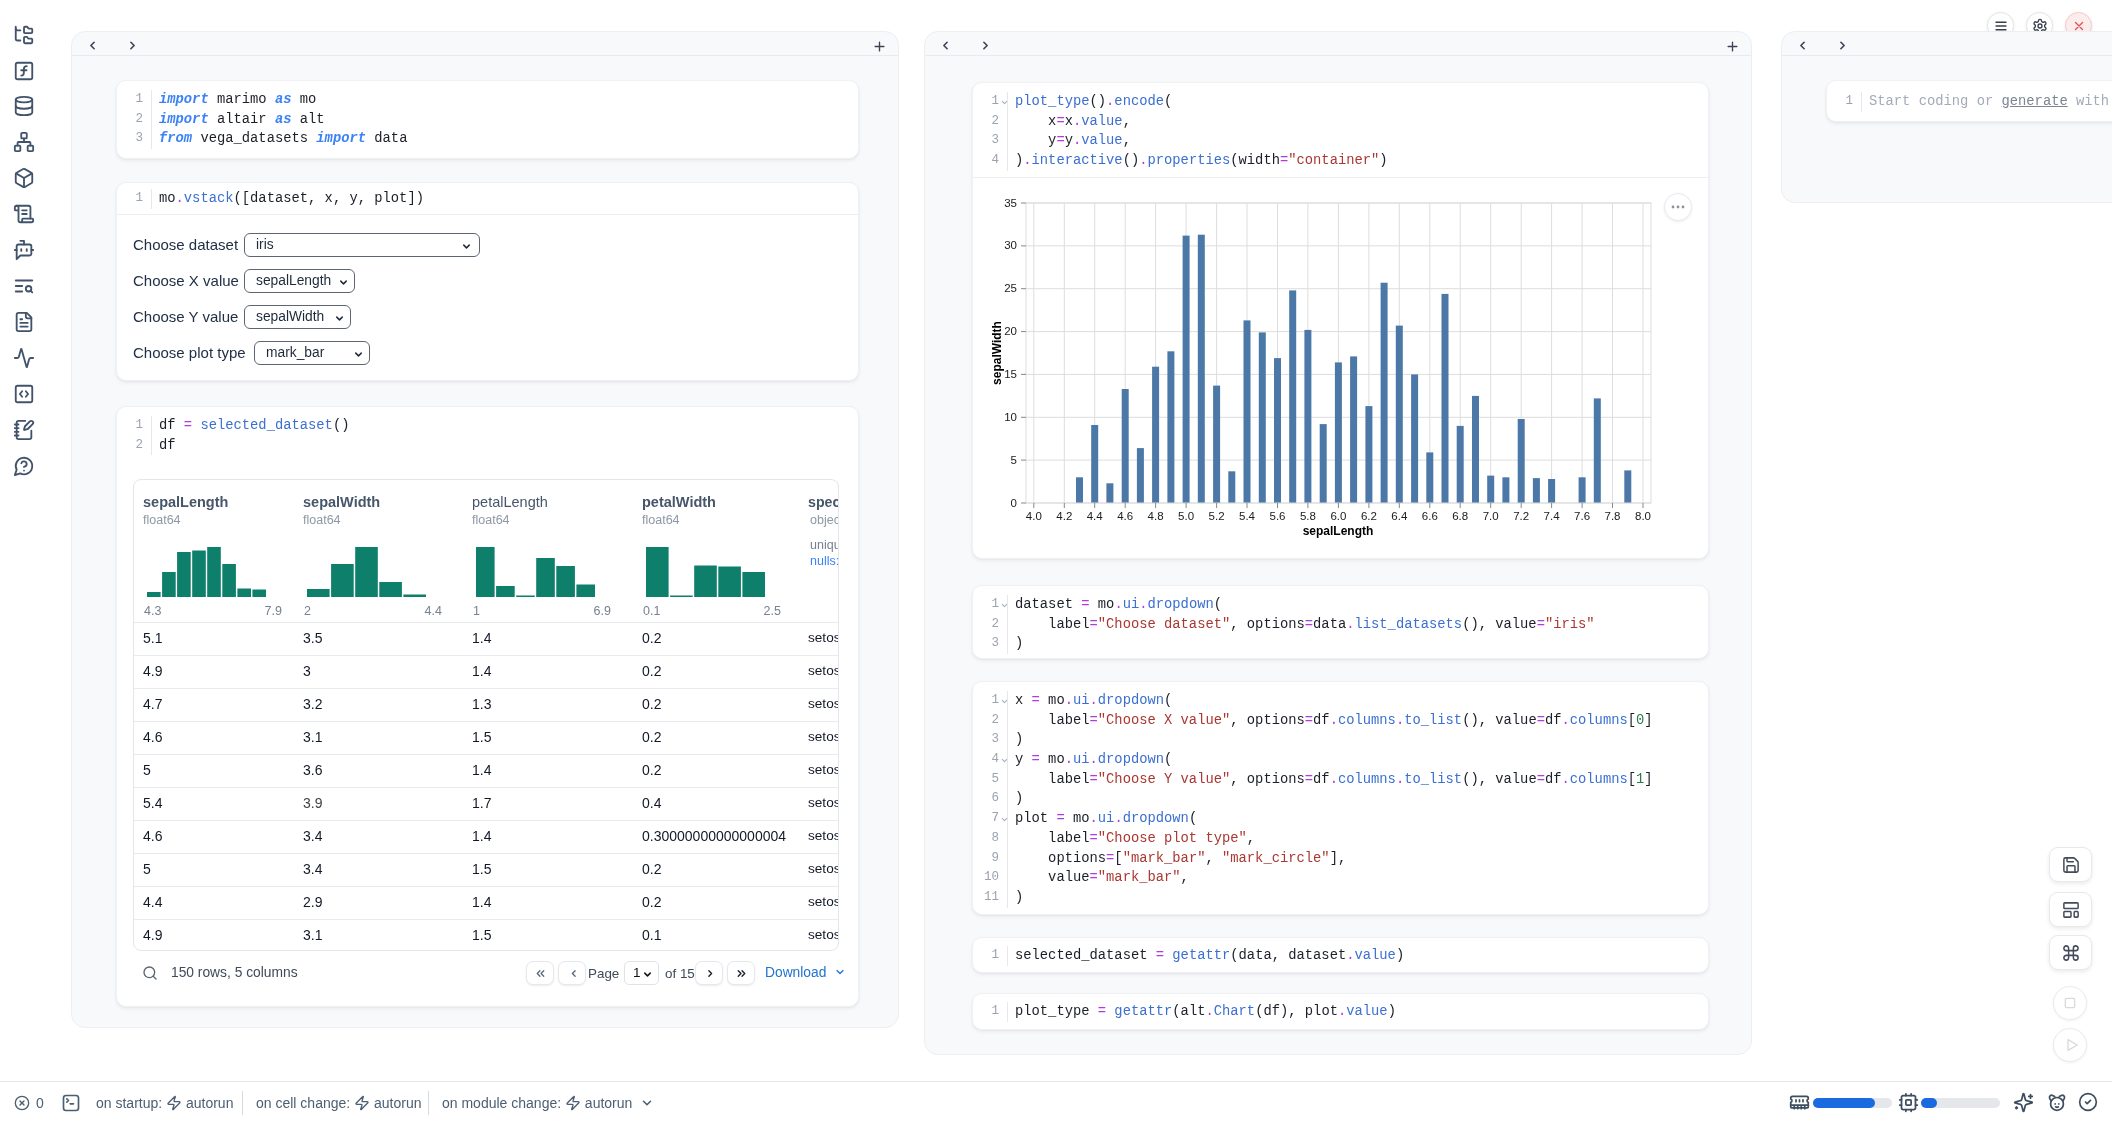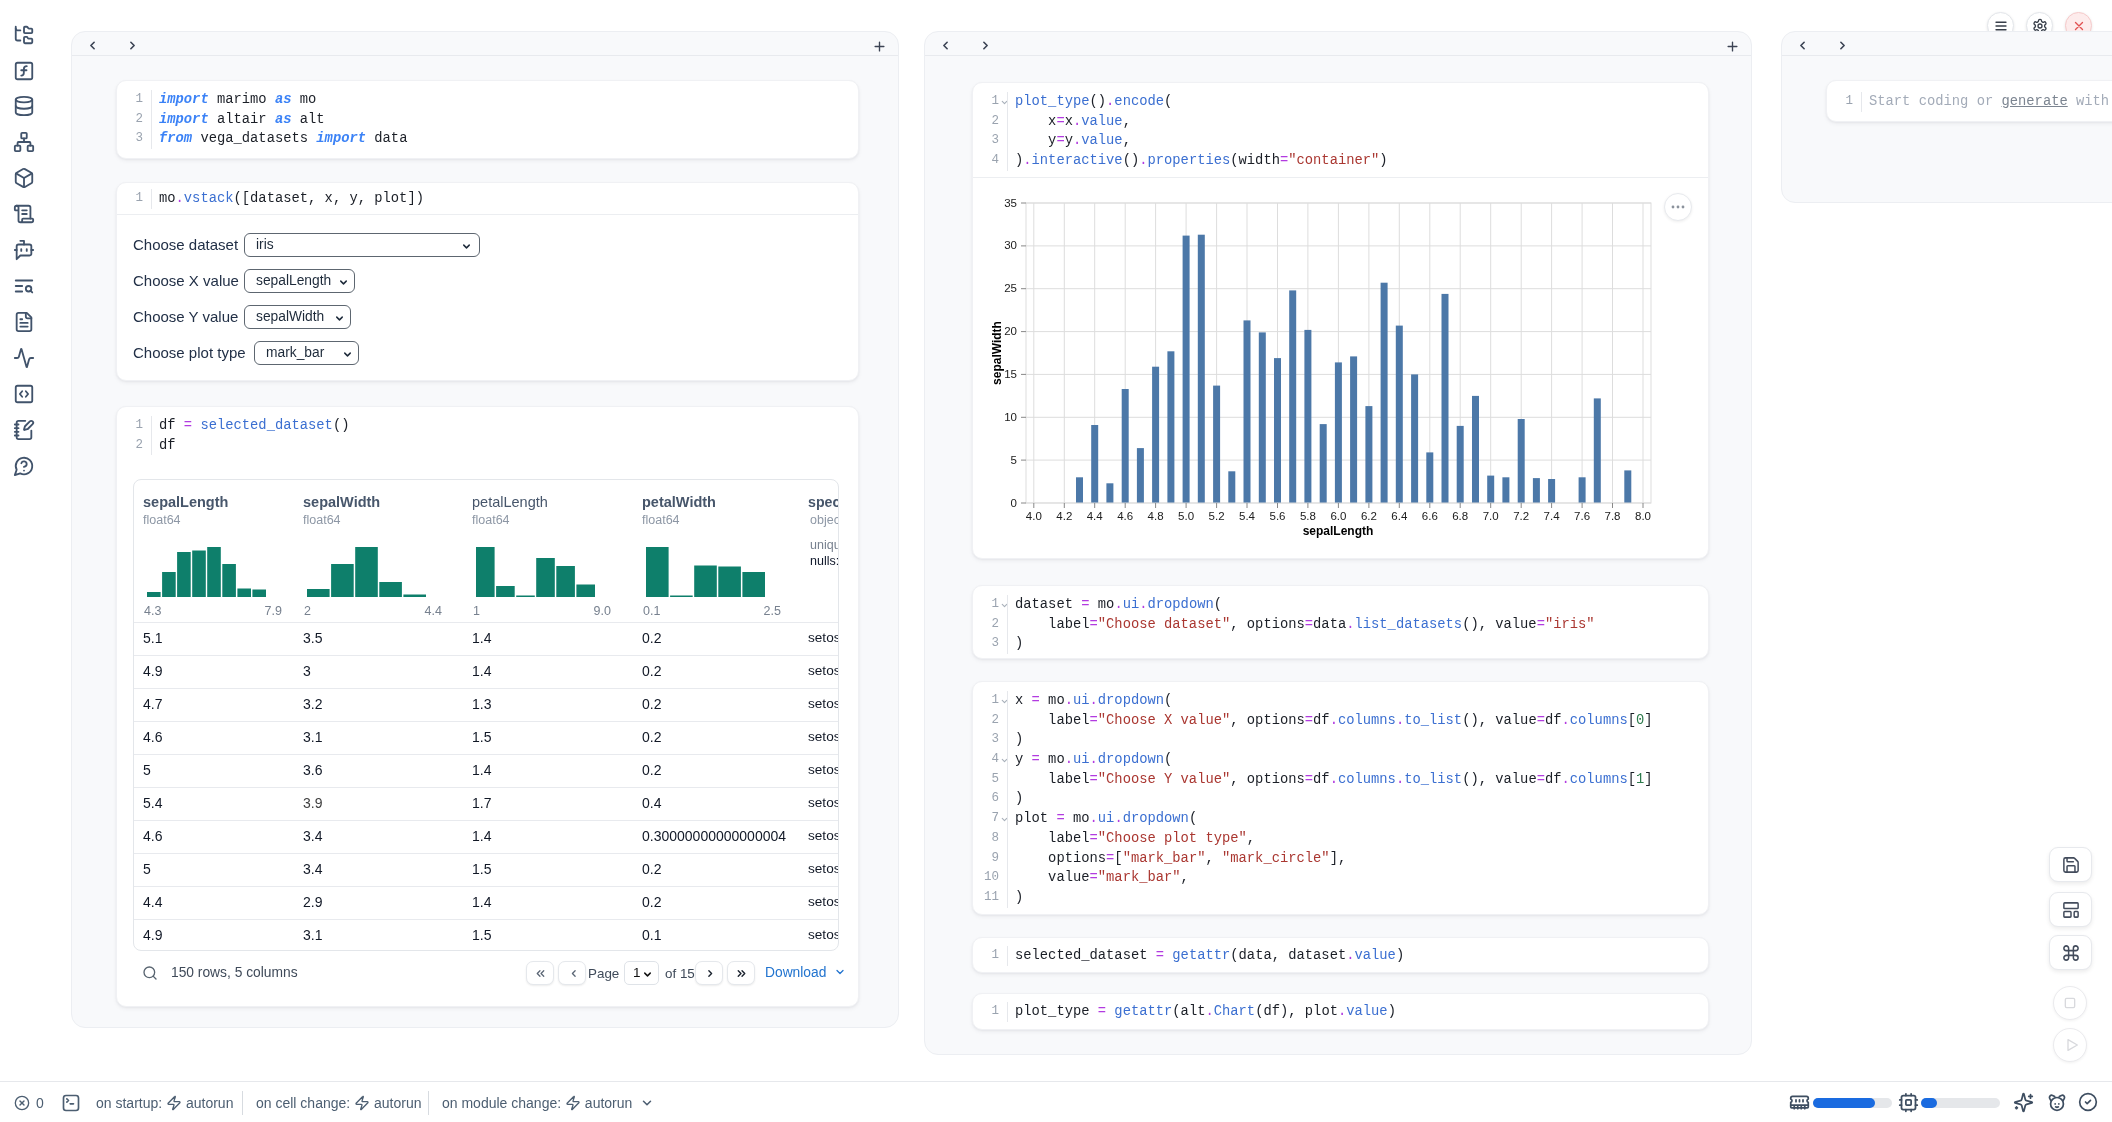--- a/index.html
+++ b/index.html
@@ -182,21 +182,21 @@
         </svg></div>
     <div class="selrow" style="top:89px;">Choose X value</div>
     <div class="sel" style="position:absolute;left:127px;top:86px;width:111px;">sepalLength<svg style="position:absolute;right:5px;top:7px;" width="11" height="11" viewBox="0 0 24 24" fill="none" stroke="#1d2a3a" stroke-width="3.2" stroke-linecap="round" stroke-linejoin="round">
           <path d="m6 9 6 6 6-6"></path>
         </svg></div>
     <div class="selrow" style="top:125px;">Choose Y value</div>
     <div class="sel" style="position:absolute;left:127px;top:122px;width:107px;">sepalWidth<svg style="position:absolute;right:5px;top:7px;" width="11" height="11" viewBox="0 0 24 24" fill="none" stroke="#1d2a3a" stroke-width="3.2" stroke-linecap="round" stroke-linejoin="round">
           <path d="m6 9 6 6 6-6"></path>
         </svg></div>
     <div class="selrow" style="top:161px;">Choose plot type</div>
-    <div class="sel" style="position:absolute;left:137px;top:158px;width:105px;">mark_bar<svg style="position:absolute;right:5px;top:7px;" width="11" height="11" viewBox="0 0 24 24" fill="none" stroke="#1d2a3a" stroke-width="3.2" stroke-linecap="round" stroke-linejoin="round">
+    <div class="sel" style="position:absolute;left:137px;top:158px;width:116px;">mark_bar<svg style="position:absolute;right:5px;top:7px;" width="11" height="11" viewBox="0 0 24 24" fill="none" stroke="#1d2a3a" stroke-width="3.2" stroke-linecap="round" stroke-linejoin="round">
           <path d="m6 9 6 6 6-6"></path>
         </svg></div>
   </div>
   <div class="cell" style="left:44px;top:374px;width:743px;height:601px;">
     <div class="code">
       <div class="cl"><span class="g">1</span><div class="src">df <span class="op">=</span> <span class="fn">selected_dataset</span>()</div></div>
       <div class="cl"><span class="g">2</span><div class="src">df</div></div>
     </div>
     <div style="position:absolute;left:16px;top:72px;width:706px;height:472px;border:1px solid #e3e6ea;border-radius:8px;overflow:hidden;background:#fff;">
 <div style="position:absolute;left:9px;top:14px;font-size:14.5px;font-weight:bold;color:#47566b;">sepalLength</div>
@@ -228,36 +228,36 @@
 <div style="position:absolute;left:338px;top:33px;font-size:12.5px;color:#8d97a5;">float64</div>
 <svg style="position:absolute;left:342px;top:66px;" width="120" height="52">
           <rect x="0.0" y="1.0" width="18.6" height="50.0" fill="#0e7f6b"></rect>
           <rect x="20.1" y="40.0" width="18.6" height="11.0" fill="#0e7f6b"></rect>
           <rect x="40.2" y="49.5" width="18.6" height="1.5" fill="#0e7f6b"></rect>
           <rect x="60.2" y="12.0" width="18.6" height="39.0" fill="#0e7f6b"></rect>
           <rect x="80.3" y="20.0" width="18.6" height="31.0" fill="#0e7f6b"></rect>
           <rect x="100.4" y="38.5" width="18.6" height="12.5" fill="#0e7f6b"></rect>
         </svg>
 <div style="position:absolute;left:339px;top:124px;font-size:12.5px;color:#77818f;">1</div>
-<div style="position:absolute;left:329px;top:124px;width:148px;text-align:right;font-size:12.5px;color:#77818f;">9.0</div>
+<div style="position:absolute;left:329px;top:124px;width:148px;text-align:right;font-size:12.5px;color:#77818f;">6.9</div>
 <div style="position:absolute;left:508px;top:14px;font-size:14.5px;font-weight:bold;color:#47566b;">petalWidth</div>
 <div style="position:absolute;left:508px;top:33px;font-size:12.5px;color:#8d97a5;">float64</div>
 <svg style="position:absolute;left:512px;top:66px;" width="120" height="52">
           <rect x="0.0" y="1.0" width="22.6" height="50.0" fill="#0e7f6b"></rect>
           <rect x="24.1" y="49.5" width="22.6" height="1.5" fill="#0e7f6b"></rect>
           <rect x="48.2" y="19.5" width="22.6" height="31.5" fill="#0e7f6b"></rect>
           <rect x="72.3" y="20.5" width="22.6" height="30.5" fill="#0e7f6b"></rect>
           <rect x="96.4" y="26.0" width="22.6" height="25.0" fill="#0e7f6b"></rect>
         </svg>
 <div style="position:absolute;left:509px;top:124px;font-size:12.5px;color:#77818f;">0.1</div>
 <div style="position:absolute;left:499px;top:124px;width:148px;text-align:right;font-size:12.5px;color:#77818f;">2.5</div>
 <div style="position:absolute;left:674px;top:14px;font-size:14.2px;font-weight:bold;color:#47566b;">species</div>
 <div style="position:absolute;left:676px;top:33px;font-size:12.5px;color:#8d97a5;">object</div>
 <div style="position:absolute;left:676px;top:58px;font-size:12.5px;color:#77818f;">unique</div>
-<div style="position:absolute;left:676px;top:74px;font-size:12.5px;color:#0f172a;">nulls:</div>
+<div style="position:absolute;left:676px;top:74px;font-size:12.5px;color:#3b82f6;">nulls:</div>
 <div style="position:absolute;left:0;right:0;top:142px;height:33px;border-top:1px solid #e8eaee;">
 <div style="position:absolute;left:9px;top:7px;font-size:14px;color:#111826;">5.1</div>
 <div style="position:absolute;left:169px;top:7px;font-size:14px;color:#111826;">3.5</div>
 <div style="position:absolute;left:338px;top:7px;font-size:14px;color:#111826;">1.4</div>
 <div style="position:absolute;left:508px;top:7px;font-size:14px;color:#111826;">0.2</div>
 <div style="position:absolute;left:674px;top:7px;font-size:13.6px;color:#111826;">setosa</div>
 </div>
 <div style="position:absolute;left:0;right:0;top:175px;height:33px;border-top:1px solid #e8eaee;">
 <div style="position:absolute;left:9px;top:7px;font-size:14px;color:#111826;">4.9</div>
 <div style="position:absolute;left:169px;top:7px;font-size:14px;color:#111826;">3</div>

